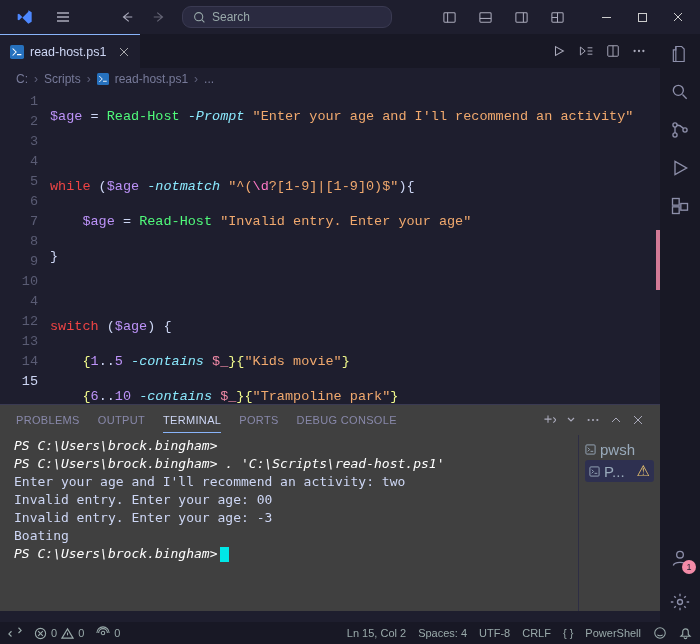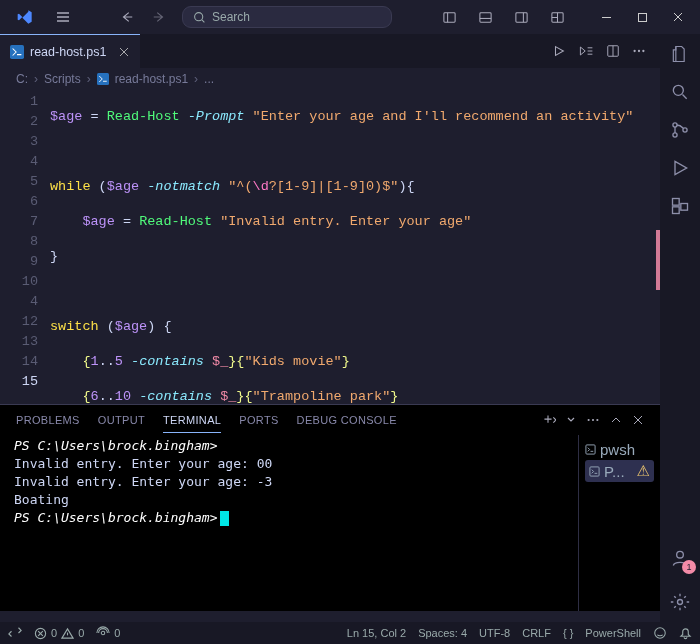--- a/index.html
+++ b/index.html
@@ -73,31 +73,31 @@
   }
   .gutter div { height:20px; line-height:20px; }
   .code { flex:1; padding-top:2px; white-space:pre; overflow:hidden; }
   .code .line { height:20px; line-height:20px; }
   .minimap { width:10px; }
   .tok-var { color:#bd93f9; }
   .tok-op { color:#cdd6f4; }
   .tok-cmd { color:#50fa7b; }
   .tok-param { color:#8be9fd; font-style:italic; }
   .tok-str { color:#f1a96e; }
-  .tok-kw { color:#fde047; }
+  .tok-kw { color:#ef4444; }
   .tok-num { color:#bd93f9; }
   .tok-punc { color:#cdd6f4; }
   .tok-brace { color:#f1fa8c; }
   .tok-escape { color:#ff79c6; }
   .tok-auto { color:#f38ba8; }
   .err-wave { position:absolute; right:2px; width:4px; background:#f38ba8; opacity:0.85; }
   
   .panel-area {
     border-top:1px solid #3a3a52;
-    background:#000000;
+    background:#404040;
   }
   .panel-tabs {
     height:30px; display:flex; align-items:center; gap:18px;
     padding:0 16px; font-size:11px; color:#88a;
   }
   .panel-tabs .ptab { padding:6px 0; letter-spacing:0.03em; }
   .panel-tabs .ptab.active { color:#cdd6f4; border-bottom:1px solid #89b4fa; }
   .panel-tabs .pact { margin-left:auto; display:flex; gap:10px; align-items:center; }
   .panel-body {
     display:flex;
@@ -370,20 +370,22 @@
         <span class="icon">
             <svg width="12" height="12" viewBox="0 0 12 12" stroke="#aab">
               <path d="M2 2l8 8M10 2l-8 8"></path>
             </svg>
           </span>
       </div>
     </div>
     <div class="panel-body">
       <div class="terminal">
         <div class="tline"><span class="term-prompt">PS C:\Users\brock.bingham&gt;</span></div>
+        <div class="tline"><span class="term-prompt">PS C:\Users\brock.bingham&gt; . 'C:\Scripts\read-host.ps1'</span></div>
+        <div class="tline"><span class="term-c2">Enter your age and I'll recommend an activity: two</span></div>
         <div class="tline"><span class="term-c2">Invalid entry. Enter your age: 00</span></div>
         <div class="tline"><span class="term-c2">Invalid entry. Enter your age: -3</span></div>
         <div class="tline"><span class="term-c2">Boating</span></div>
         <div class="tline"><span class="term-prompt">PS C:\Users\brock.bingham&gt;</span><span class="cursor"></span></div>
       </div>
       <div class="term-side">
         <div class="tsrow">
           <span class="icon">
               <svg width="11" height="11" viewBox="0 0 12 12" fill="none" stroke="#9ab">
                 <rect x="1" y="1" width="10" height="10" rx="1"></rect>

